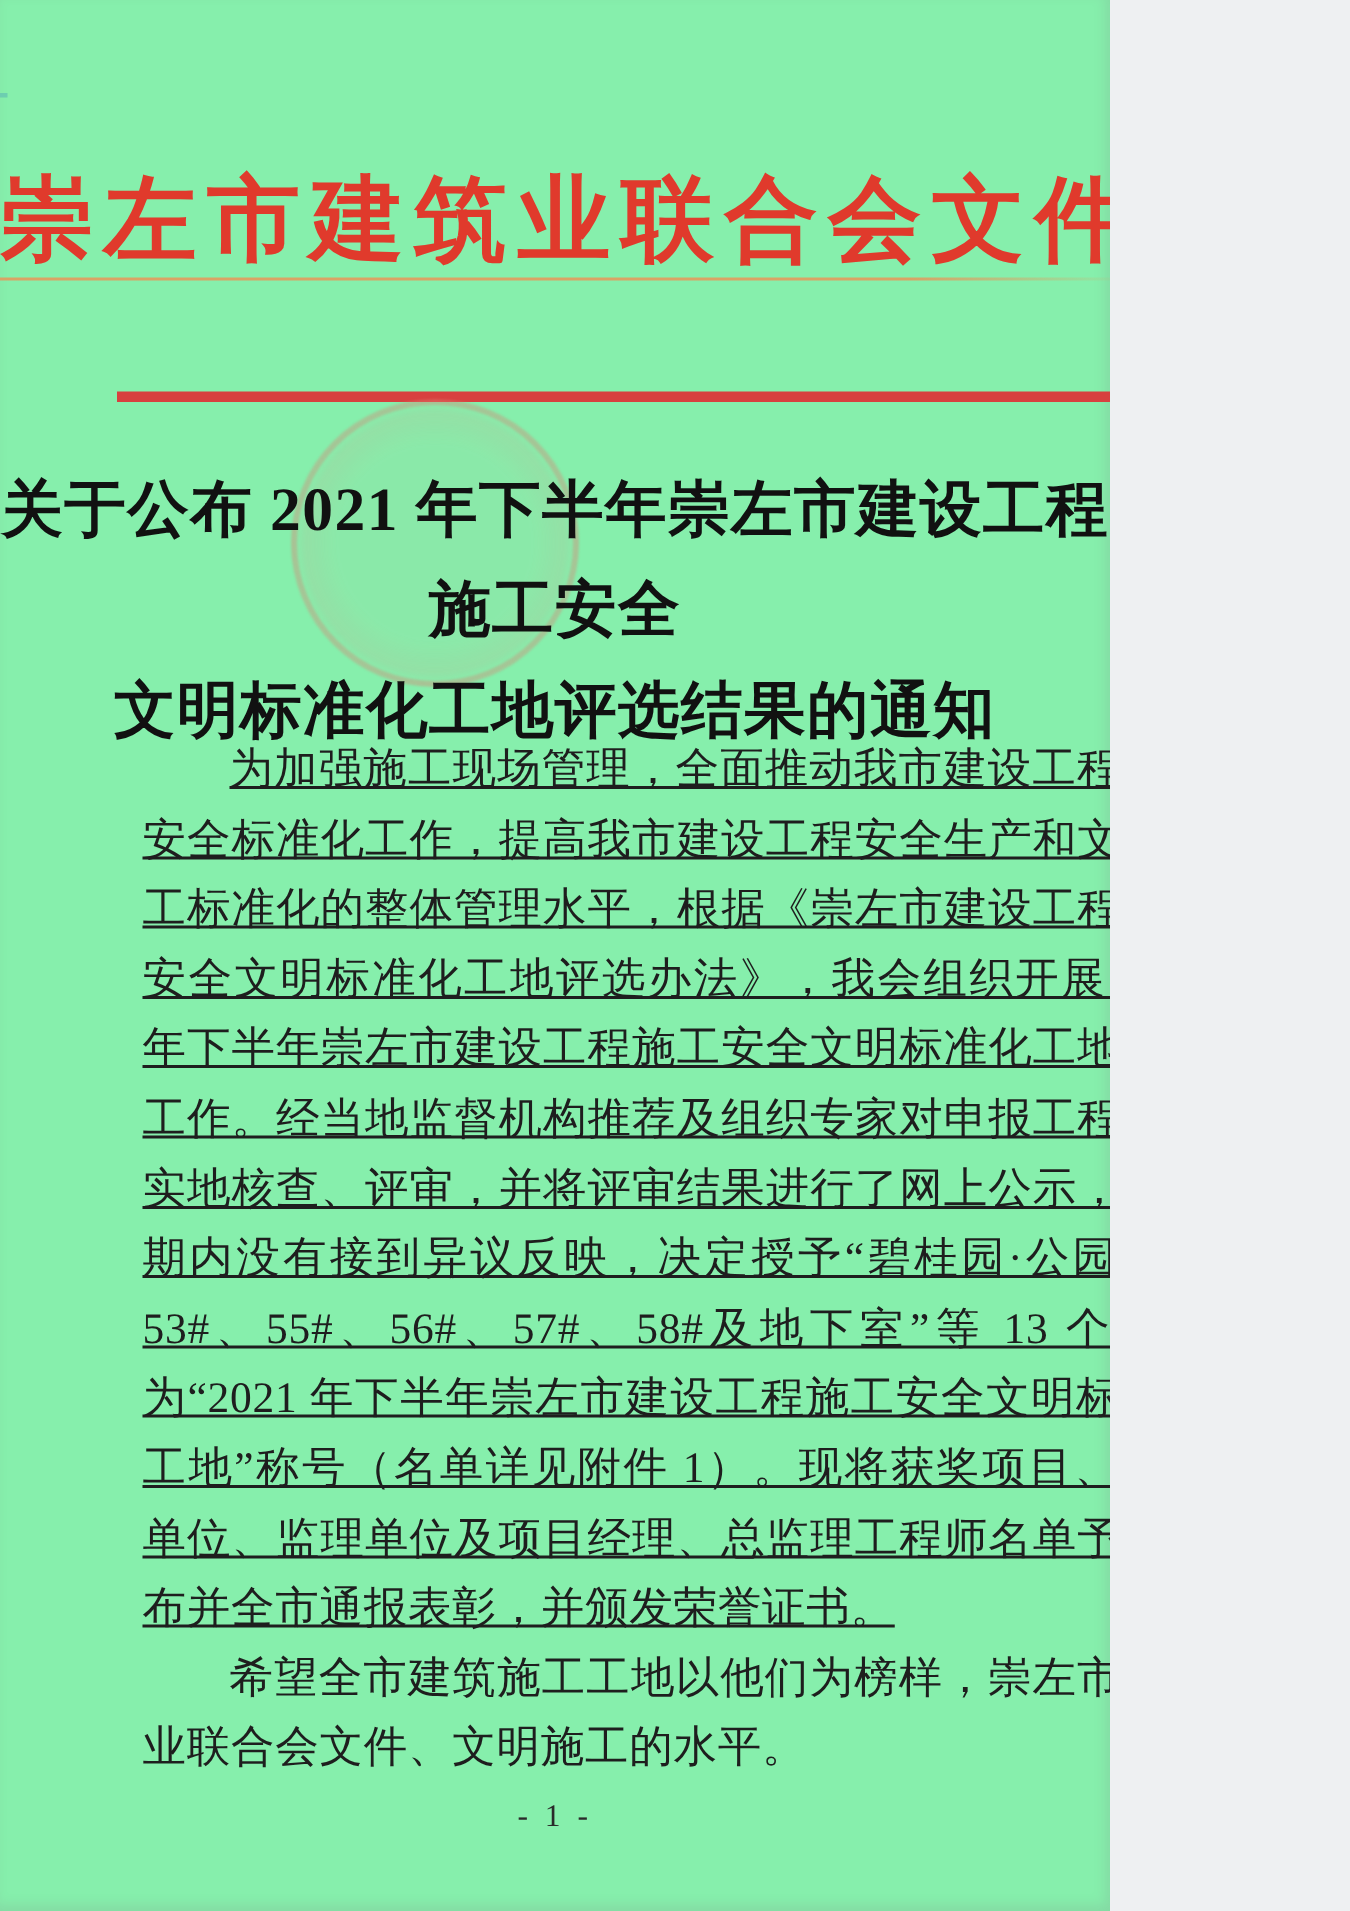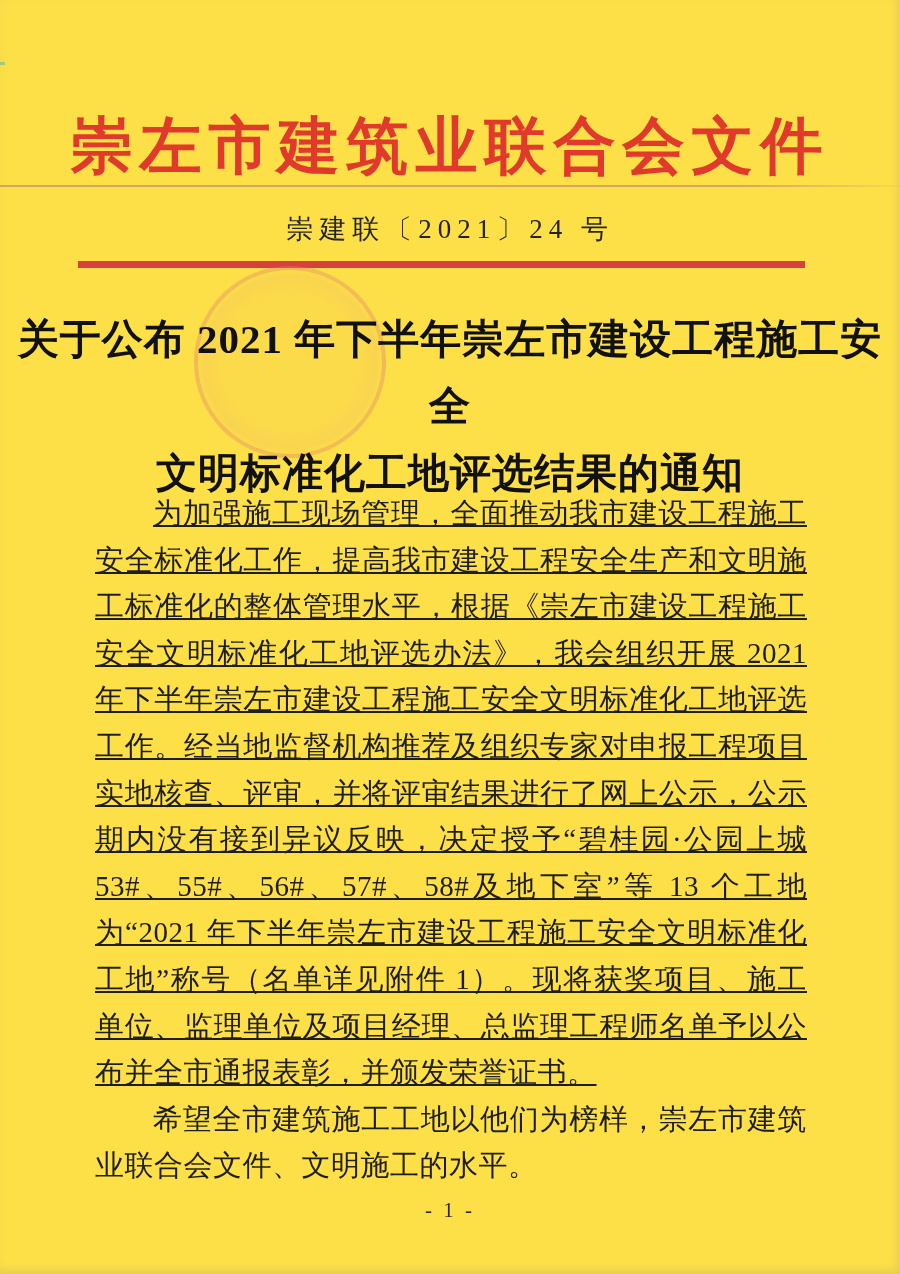--- a/index.html
+++ b/index.html
@@ -3,22 +3,22 @@
 <meta charset="utf-8">
 <style>
   html, body { margin: 0; padding: 0; }
   body {
     width: 900px; height: 1274px;
     background: #eef0f2;
     font-family: "Liberation Serif", "DejaVu Serif", serif;
   }
   .page {
     position: relative;
-    width: 900px; height: 1274px;
-    background: #fde047;
+    width: 740px; height: 1274px;
+    background: #86efac;
     overflow: hidden;
     box-shadow: inset -3px -4px 8px rgba(120,125,130,0.18);
   }
   
   .scan-artifact {
     position: absolute; left: 0; top: 62px;
     width: 5px; height: 3px;
     background: rgba(90,180,180,0.55);
   }
   
@@ -96,21 +96,20 @@
 <body>
 
 <div class="page">
 
   <div class="scan-artifact"></div>
 
   <div class="org-title">崇左市建筑业联合会文件</div>
 
   <div class="thin-rule"></div>
 
-  <div class="doc-number">崇建联〔2021〕24 号</div>
 
   <div class="thick-rule"></div>
 
   <div class="seal"></div>
 
   <div class="doc-title">
     <div>关于公布 2021 年下半年崇左市建设工程施工安全</div>
     <div>文明标准化工地评选结果的通知</div>
   </div>
 

